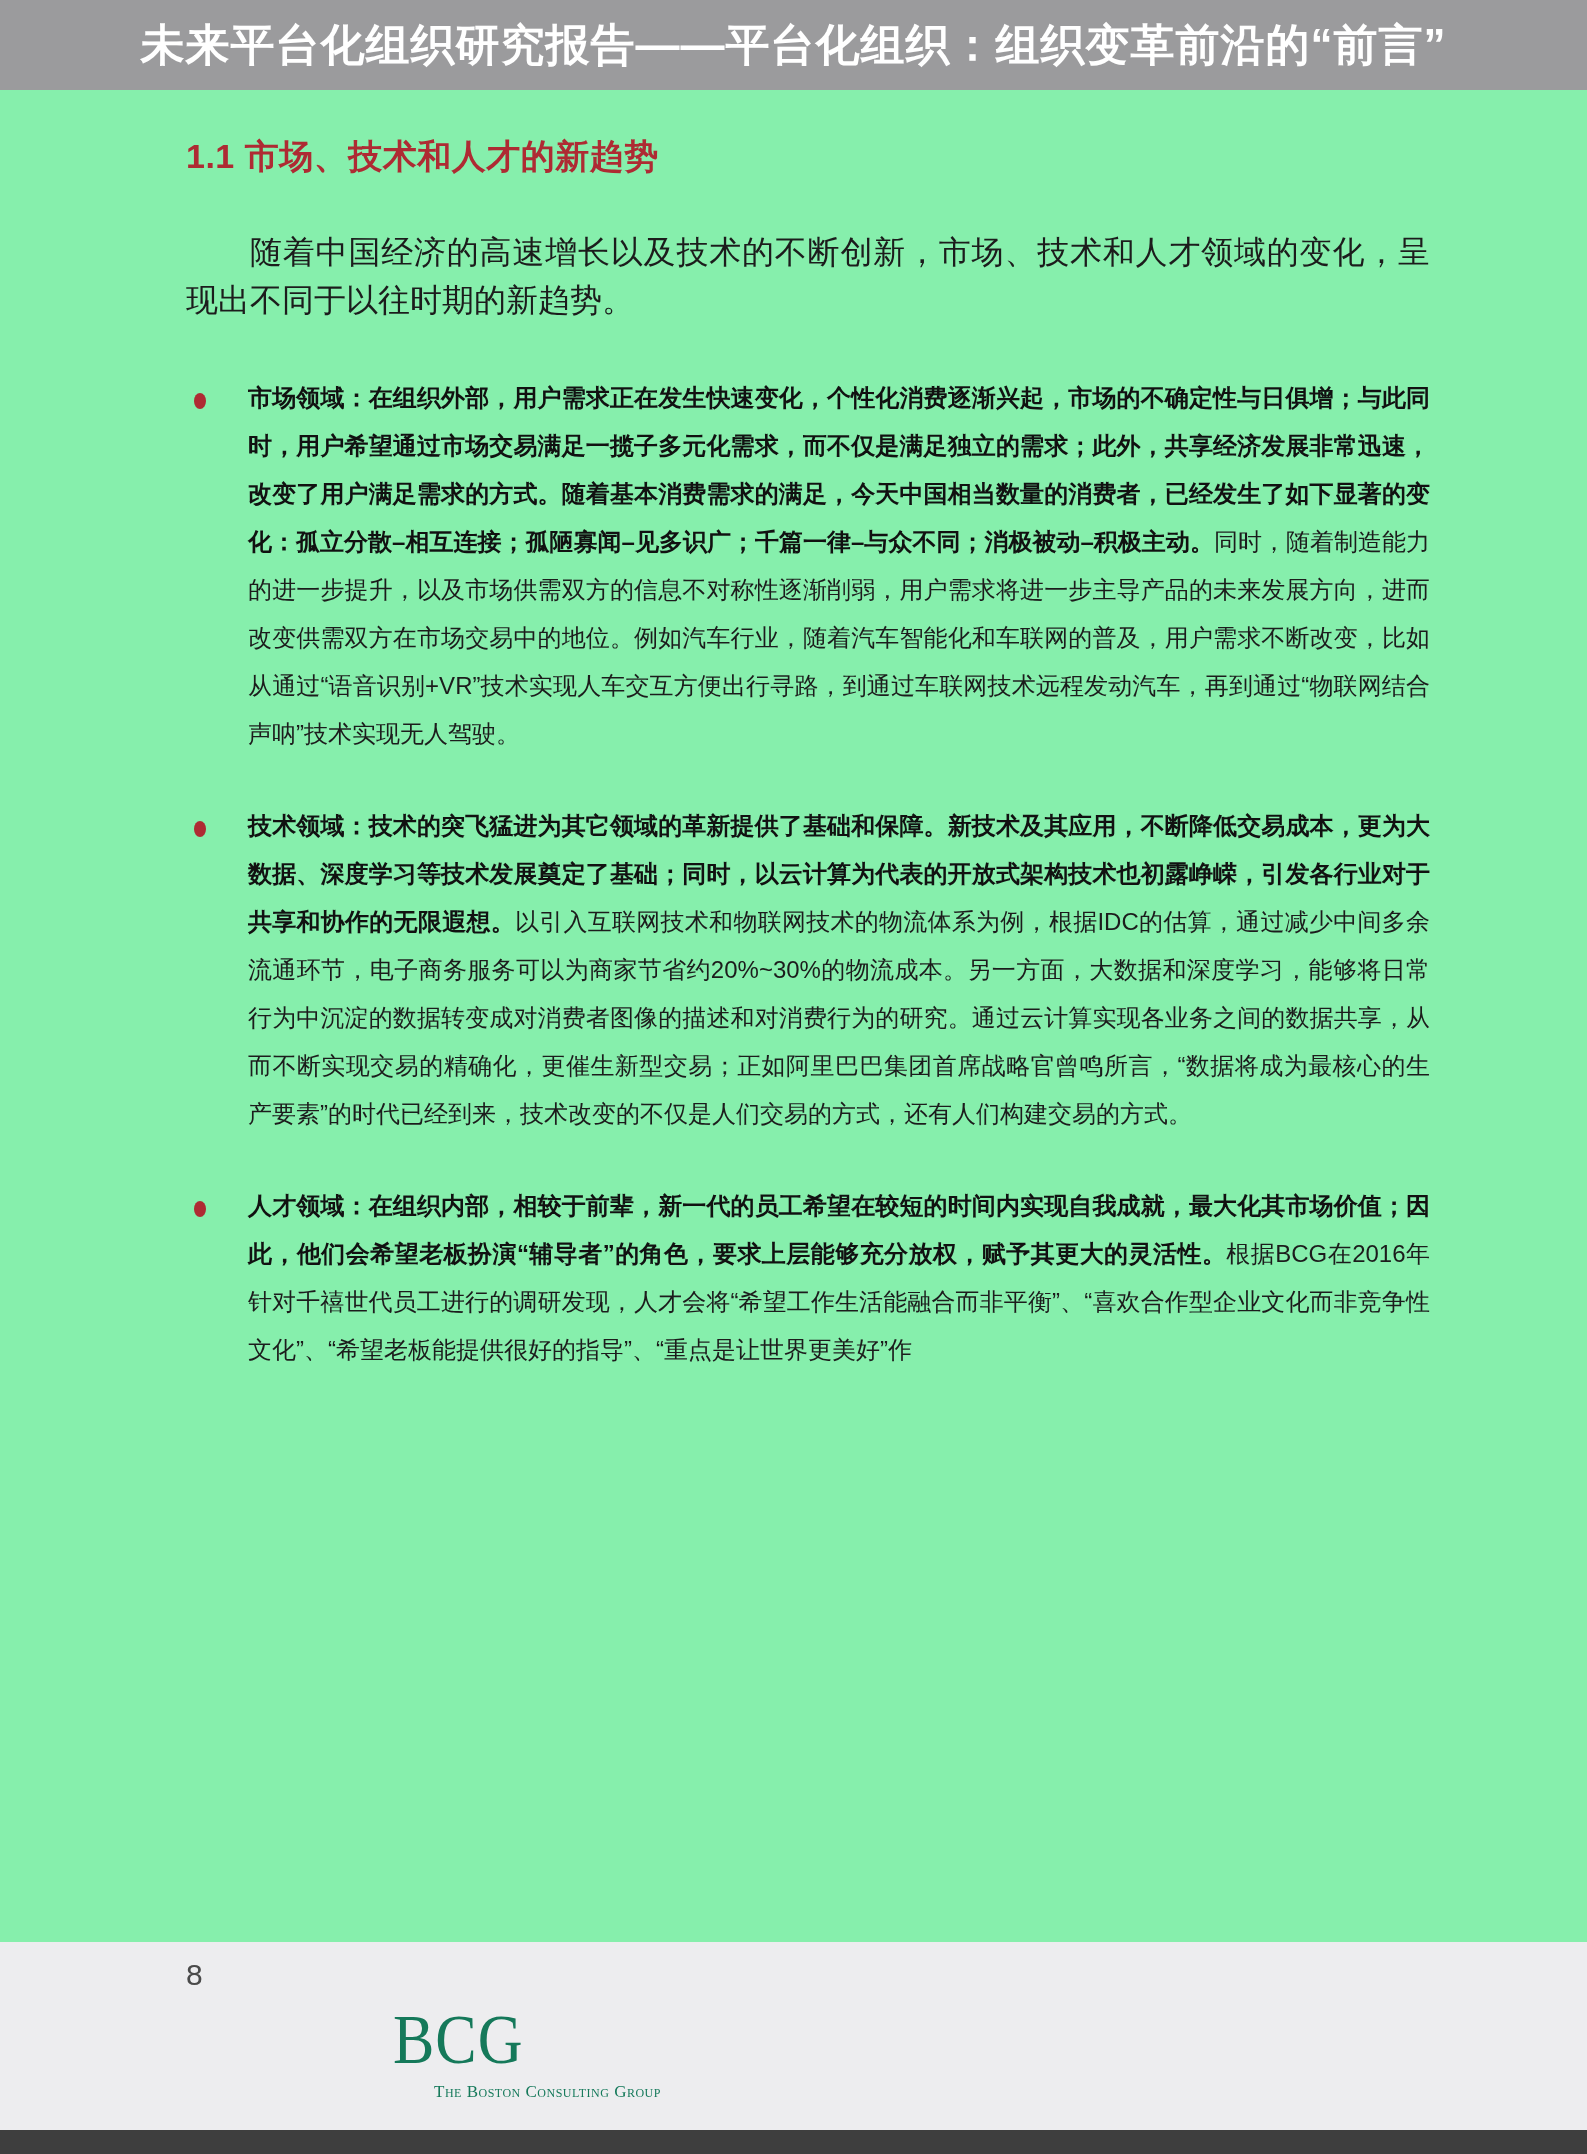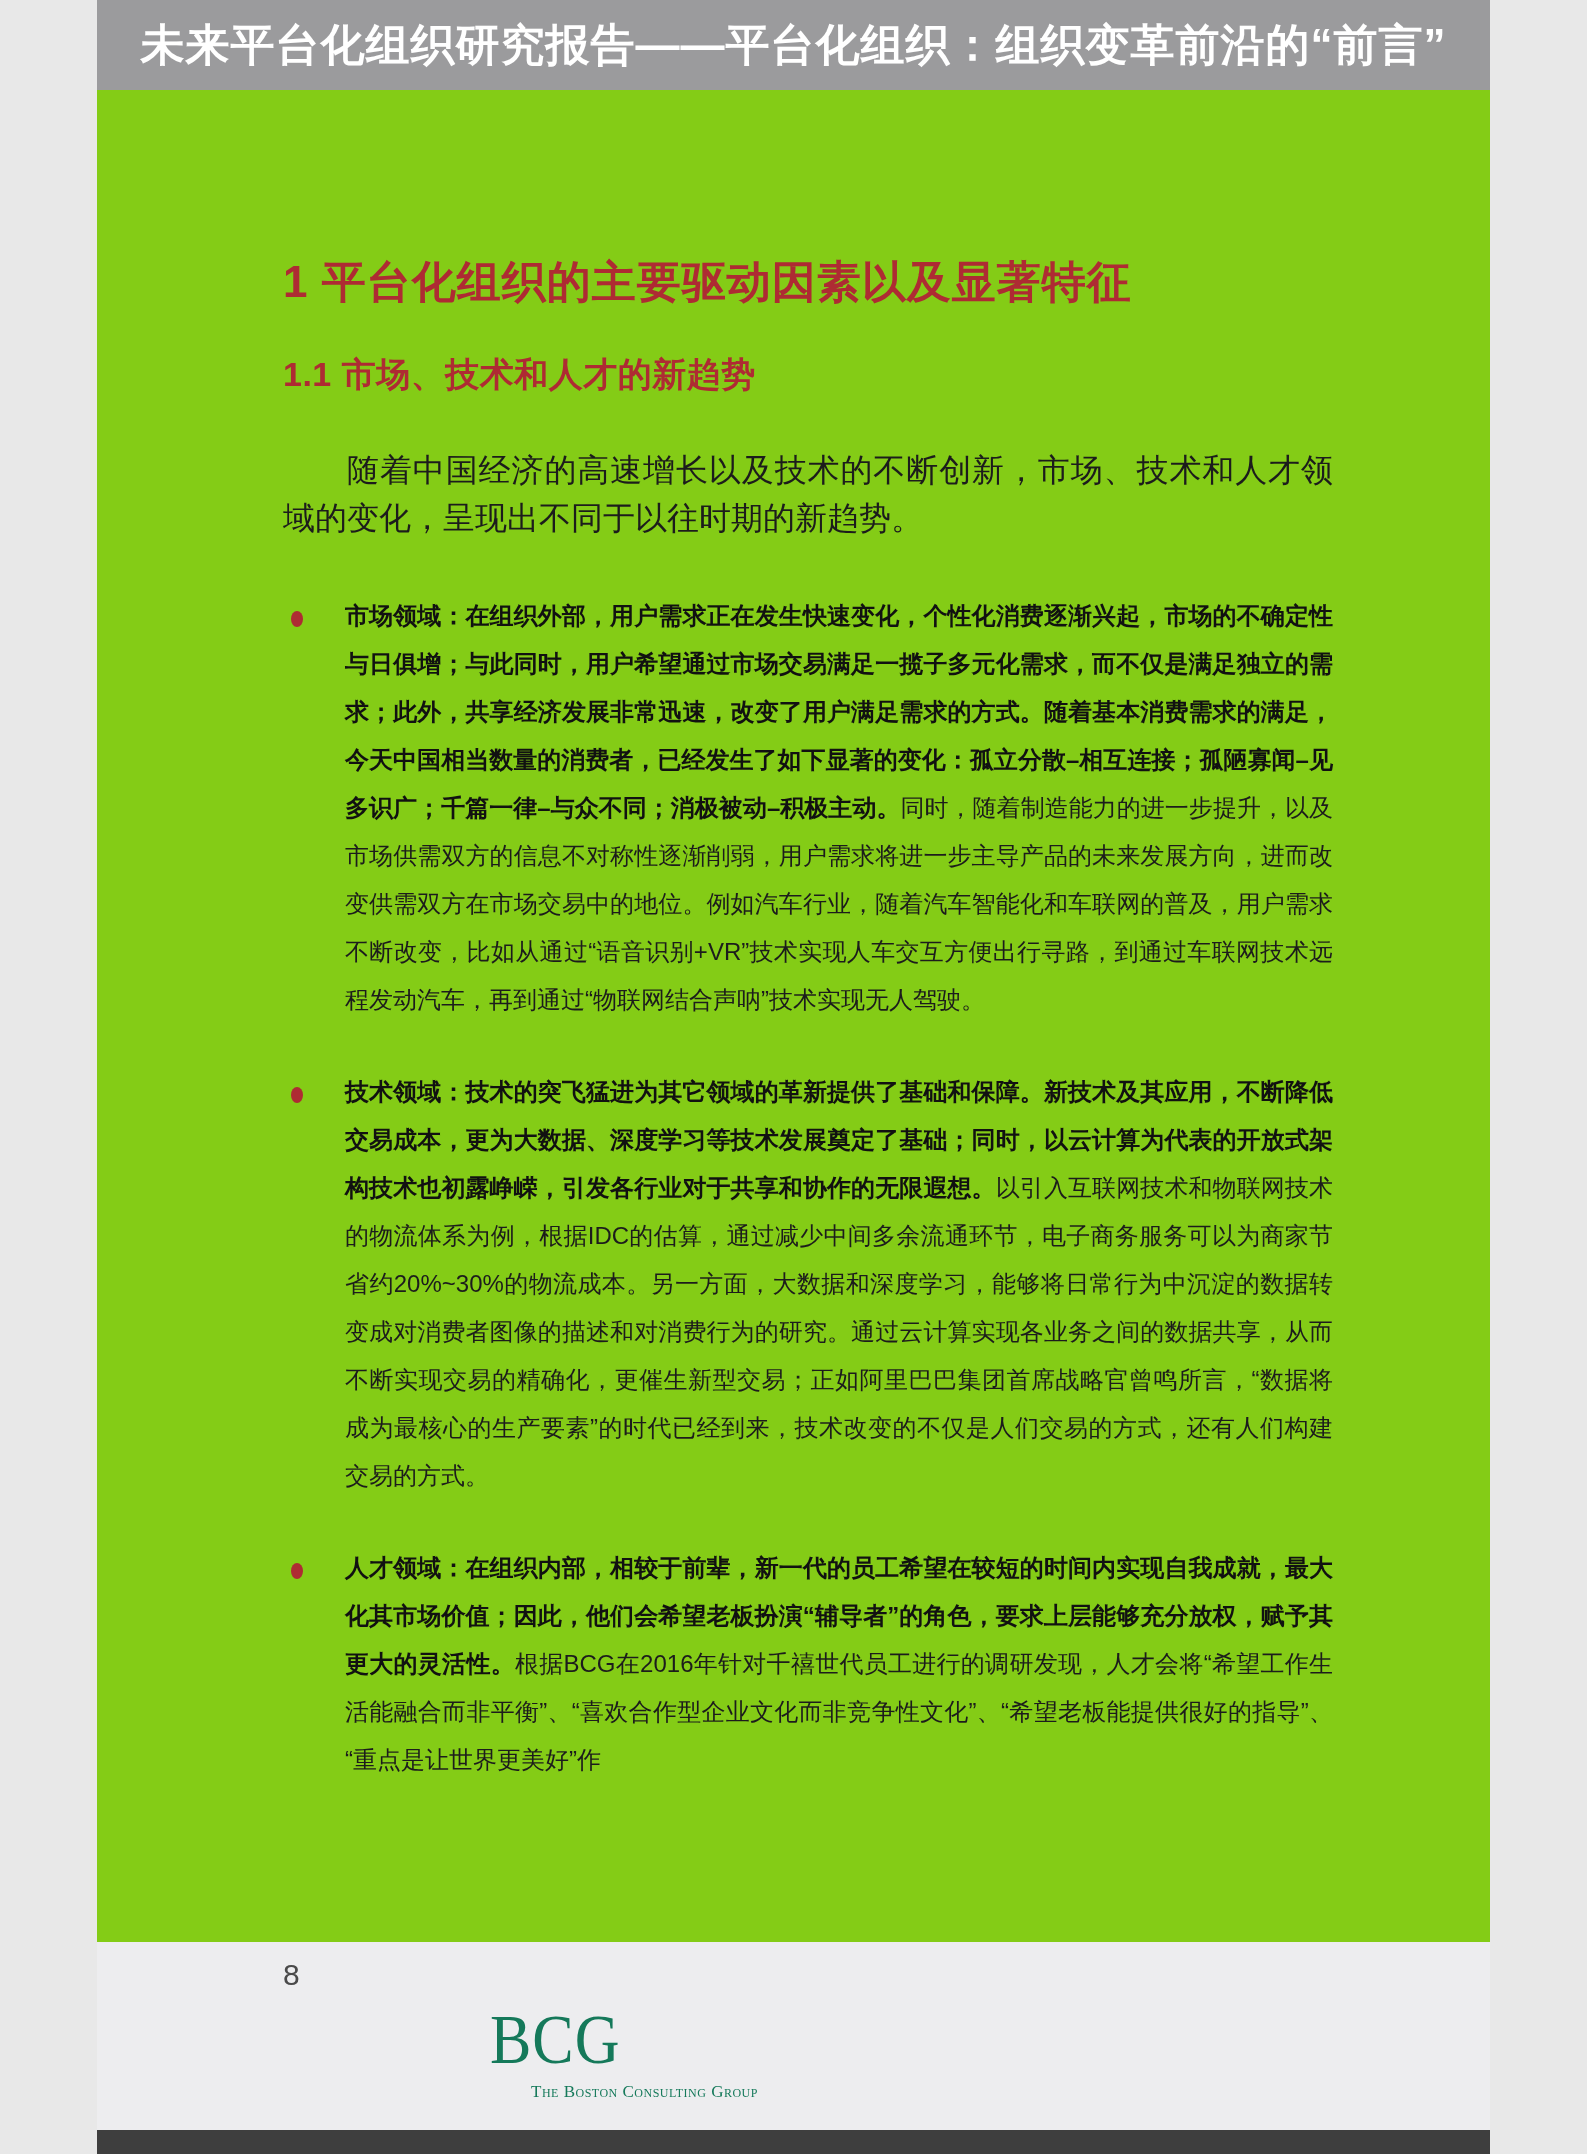--- a/index.html
+++ b/index.html
@@ -3,21 +3,21 @@
 <meta charset="utf-8">
 <style>
   :root{
     --header-bar:#9B9B9D; --header-title:#FFFFFF; --heading-red:#AE2B33;
     --body-text:#1C1C1C; --footer-band:#EDEDEF; --footer-bar:#3E3E3E;
     --bcg-green:#15795A; --ali-red:#BF2B30; --ali-gray:#3C3C3C; --page-num:#4A4A4A;
   }
   *{margin:0;padding:0;box-sizing:border-box;}
   html,body{background:#e8e8e8;}
   .page{
-    width:1393px;height:2154px;position:relative;background:#84cc16;
+    width:1587px;height:2154px;position:relative;background:#86efac;
     font-family:"Liberation Sans","DejaVu Sans",sans-serif;overflow:hidden;margin:0 auto;
   }
   .page-header{
     height:90px;background:var(--header-bar,#9B9B9D);
     display:flex;align-items:center;justify-content:center;
   }
   .page-header .title{
     color:var(--header-title,#fff);font-size:44px;font-weight:700;letter-spacing:1px;
     white-space:nowrap;
   }
@@ -72,21 +72,20 @@
 </style>
 </head>
 <body>
 
 <div class="page">
 
   <header class="page-header">
     <span class="title">未来平台化组织研究报告——平台化组织：组织变革前沿的“前言”</span>
   </header>
 
-  <h1 class="sec">1 平台化组织的主要驱动因素以及显著特征</h1>
 
   <h2 class="subsec">1.1 市场、技术和人才的新趋势</h2>
 
   <p class="intro">随着中国经济的高速增长以及技术的不断创新，市场、技术和人才领域的变化，呈现出不同于以往时期的新趋势。</p>
 
   <ul class="bullets">
     <li>
       <span class="dot"></span>
       <span class="lead">市场领域：在组织外部，用户需求正在发生快速变化，个性化消费逐渐兴起，市场的不确定性与日俱增；与此同时，用户希望通过市场交易满足一揽子多元化需求，而不仅是满足独立的需求；此外，共享经济发展非常迅速，改变了用户满足需求的方式。随着基本消费需求的满足，今天中国相当数量的消费者，已经发生了如下显著的变化：孤立分散–相互连接；孤陋寡闻–见多识广；千篇一律–与众不同；消极被动–积极主动。</span><span class="rest">同时，随着制造能力的进一步提升，以及市场供需双方的信息不对称性逐渐削弱，用户需求将进一步主导产品的未来发展方向，进而改变供需双方在市场交易中的地位。例如汽车行业，随着汽车智能化和车联网的普及，用户需求不断改变，比如从通过“语音识别+VR”技术实现人车交互方便出行寻路，到通过车联网技术远程发动汽车，再到通过“物联网结合声呐”技术实现无人驾驶。</span>
     </li>

